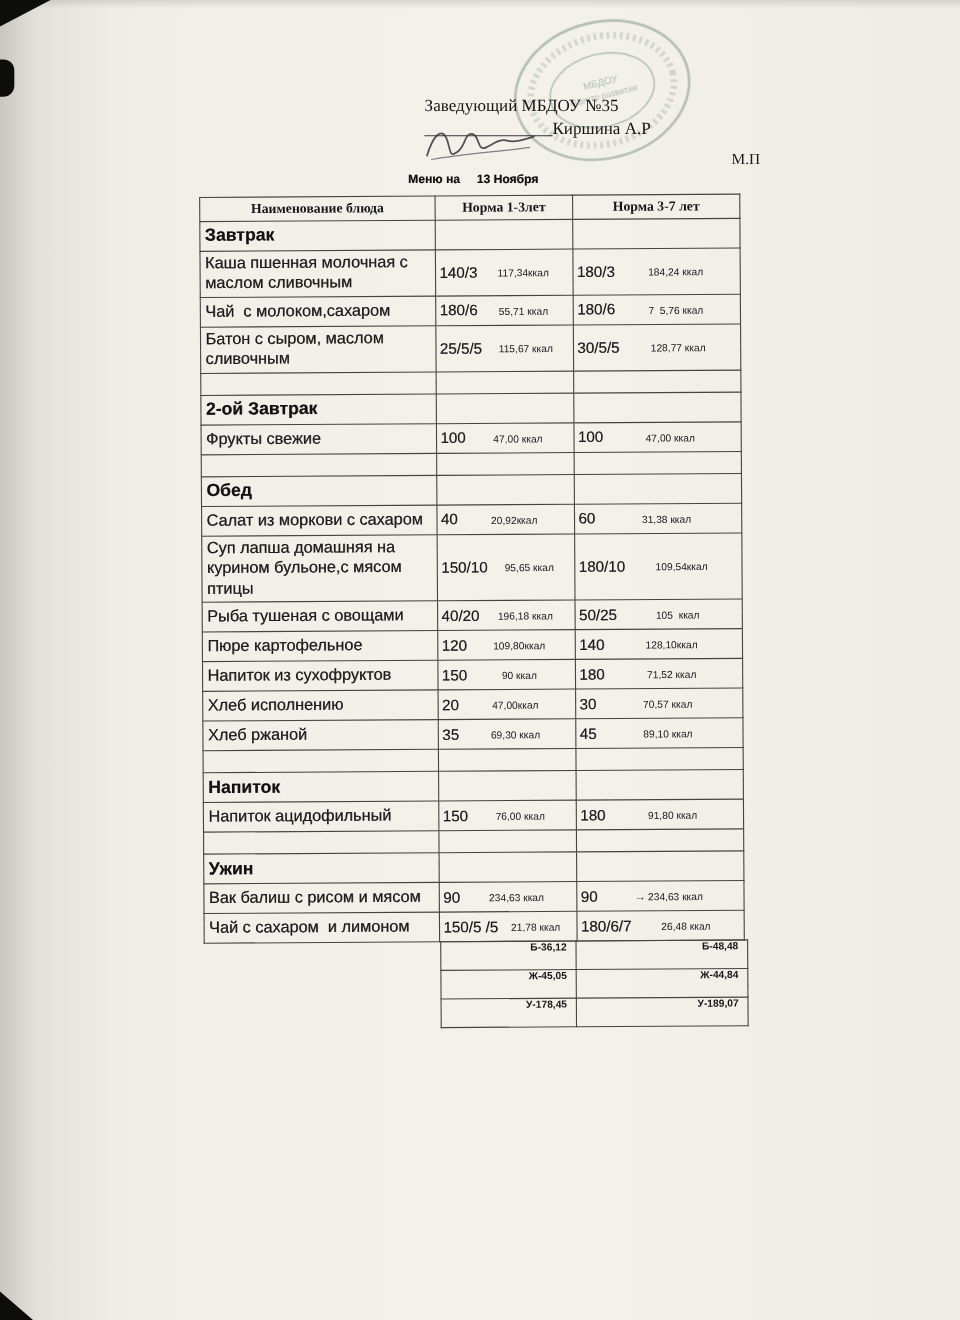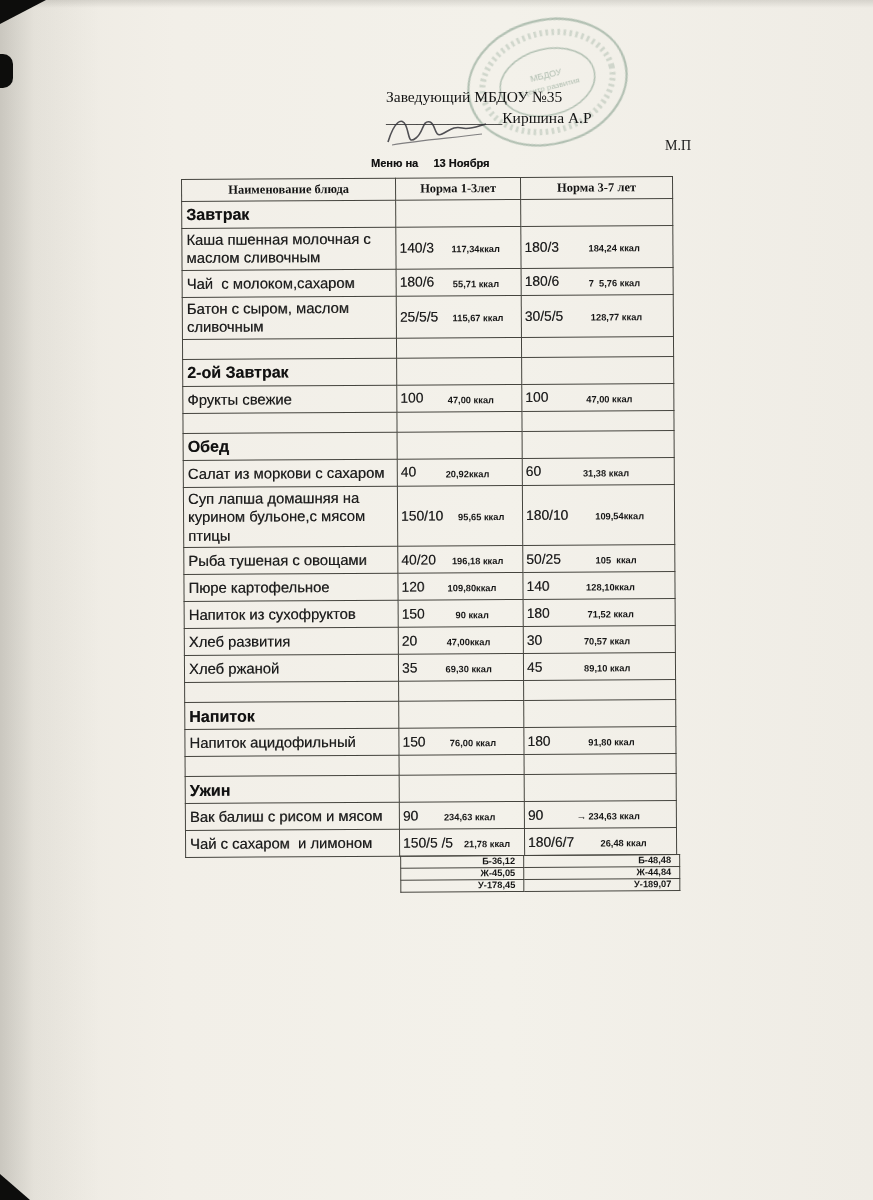--- a/index.html
+++ b/index.html
@@ -40,27 +40,27 @@
     text-shadow:.35px 0 0 rgba(20,20,20,.6);}
   .section-title{font-size:16px;font-weight:bold;line-height:1.2;color:#111;
     text-shadow:.3px 0 0 rgba(0,0,0,.5);}
   .row-section td{height:22px;}
   .row-empty td{height:15px;}
   .row-dish td{height:22px;vertical-align:middle;}
   .cellflex{display:flex;align-items:center;min-height:20px;padding:1px 2px;}
   .portion{font-size:13.8px;flex:0 0 auto;white-space:pre;color:#1c1c1c;
     text-shadow:.3px 0 0 rgba(20,20,20,.55);}
   .kwrap{flex:1;text-align:center;}
-  .kcal{font-size:9.3px;font-weight:bold;white-space:pre;color:#161616;}
+  .kcal{font-size:9.3px;font-weight:normal;white-space:pre;color:#161616;}
   .arrow{font-size:10px;font-weight:bold;margin-right:2px;}
   .arrow:empty{display:none;}
   
   table.totals{border-collapse:collapse;margin-left:215px;margin-top:-1px;table-layout:fixed;width:261px;}
   table.totals td{border:1px solid #45443e;font-size:9.3px;font-weight:bold;text-align:right;
-    padding:0 8px 1px 0;height:9px;color:#161616;}
+    padding:0 8px 15px 0;height:9px;color:#161616;}
   td.t-c1{width:114px;} td.t-c2{width:147px;}
 </style>
 </head>
 <body>
 
 <div class="sheet">
 
   <div class="corner-tl"></div>
   <div class="edge-blob"></div>
   <div class="corner-bl"></div>
@@ -251,21 +251,21 @@
               </div>
             </td>
             <td class="c-norm">
               <div class="cellflex">
                 <span class="portion">180</span>
                 <span class="kwrap"><span class="kcal">71,52 ккал</span></span>
               </div>
             </td>
           </tr>
           <tr class="row-dish">
-            <td class="c-name"><span class="dish">Хлеб развития</span></td>
+            <td class="c-name"><span class="dish">Хлеб исполнению</span></td>
             <td class="c-norm">
               <div class="cellflex">
                 <span class="portion">20</span>
                 <span class="kwrap"><span class="kcal">47,00ккал</span></span>
               </div>
             </td>
             <td class="c-norm">
               <div class="cellflex">
                 <span class="portion">30</span>
                 <span class="kwrap"><span class="kcal">70,57 ккал</span></span>

